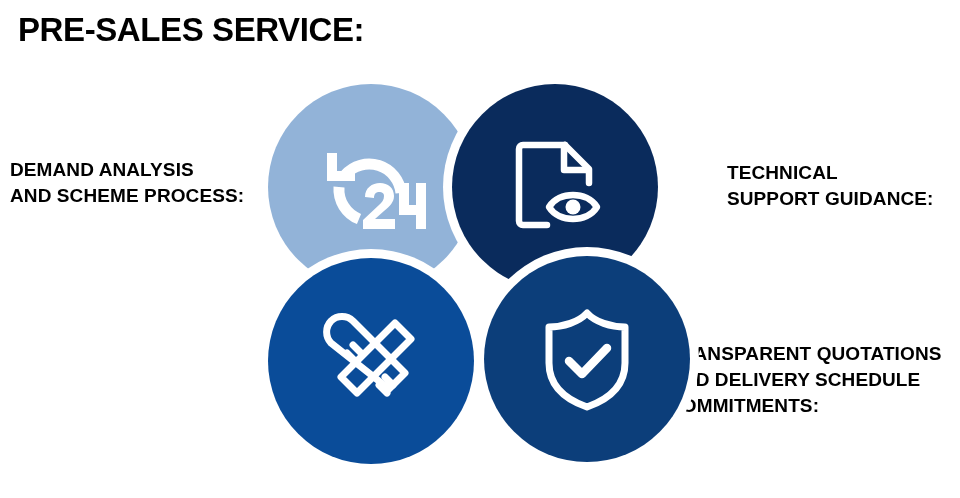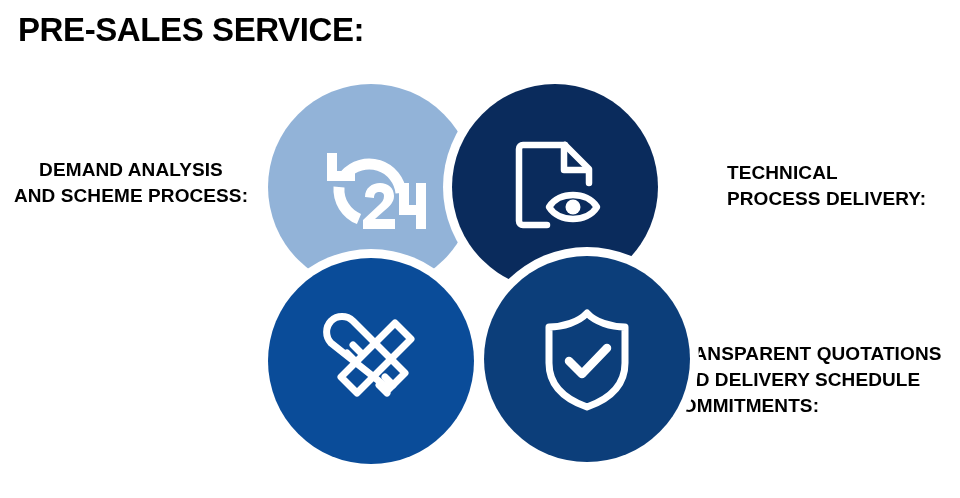--- a/index.html
+++ b/index.html
@@ -66,21 +66,21 @@
 
   
   .label {
     position: absolute;
     font-size: 19px;
     font-weight: 700;
     letter-spacing: 0.1px;
     line-height: 1.36;
     color: #000000;
   }
-  .label-left  { text-align: center; }
+  .label-left  { text-align: left; }
   .label-right { text-align: left; }
 
   .label-demand      { left: 10px;  top: 157px; width: 242px; }
   .label-sample      { left: 10px;  top: 350px; width: 242px; }
   .label-technical   { left: 727px; top: 160px; width: 228px; }
   .label-transparent { left: 668px; top: 341px; width: 292px; }
 </style>
 </head>
 <body>
 
@@ -89,21 +89,21 @@
   <div class="page-title">PRE-SALES SERVICE:</div>
 
   <div class="label label-left label-demand">
     <div>DEMAND ANALYSIS</div>
     <div>AND SCHEME PROCESS:</div>
   </div>
 
 
   <div class="label label-right label-technical">
     <div>TECHNICAL</div>
-    <div>PROCESS DELIVERY:</div>
+    <div>SUPPORT GUIDANCE:</div>
   </div>
 
   <div class="label label-right label-transparent">
     <div>TRANSPARENT QUOTATIONS</div>
     <div>AND DELIVERY SCHEDULE</div>
     <div>COMMITMENTS:</div>
   </div>
 
   <div class="cluster">
 

